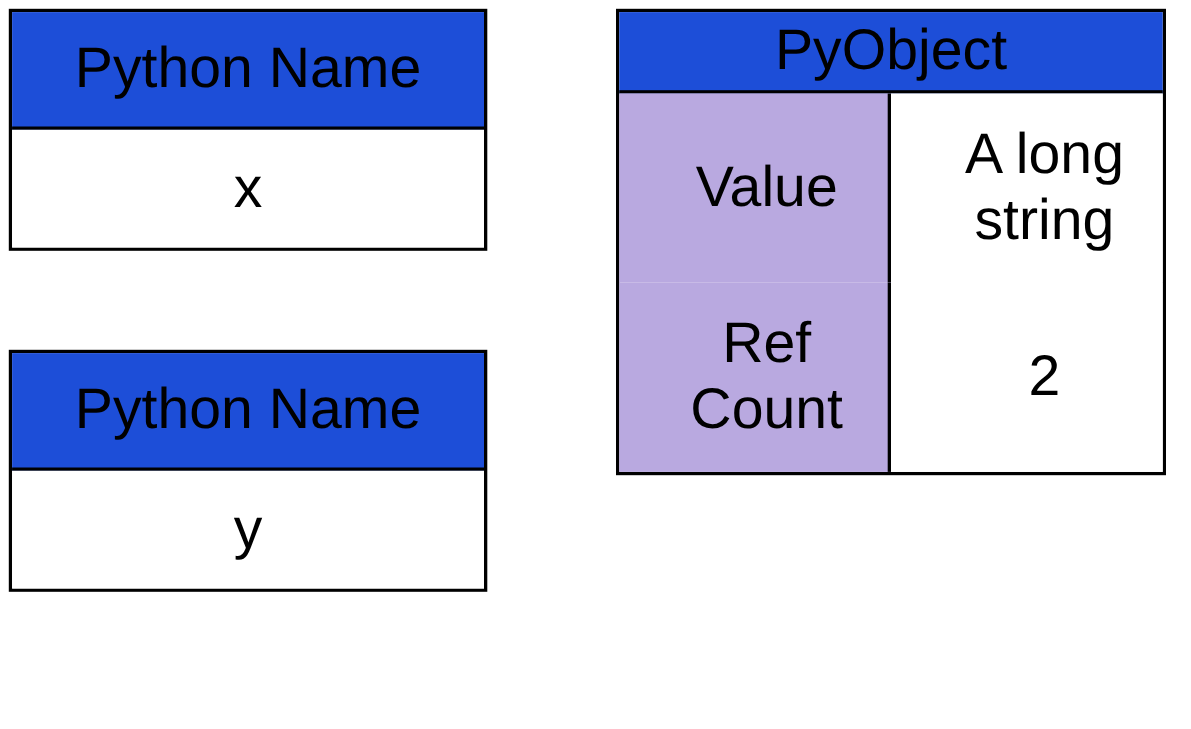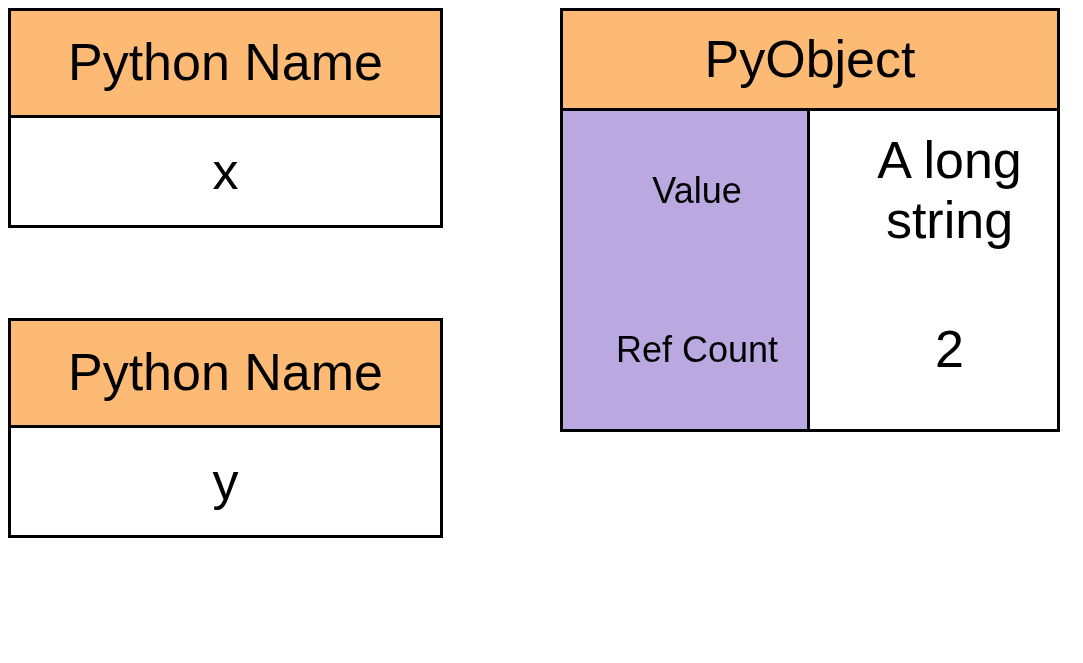--- a/index.html
+++ b/index.html
@@ -12,21 +12,21 @@
       background: white;
       width: 1083px;
       height: 663px;
       position: relative;
     }
     .box {
       position: absolute;
       border: 3px solid black;
     }
     .header-cell {
-      background: #fdba74;
+      background: #1d4ed8;
       display: flex;
       align-items: center;
       justify-content: center;
       font-size: 52px;
       text-align: center;
       line-height: 1.15;
     }
     .value-cell {
       background: white;
       display: flex;
@@ -34,21 +34,21 @@
       justify-content: center;
       font-size: 52px;
       text-align: center;
       line-height: 1.15;
     }
     .label-cell {
       background: #b9a9e0;
       display: flex;
       align-items: center;
       justify-content: center;
-      font-size: 36px;
+      font-size: 52px;
       text-align: center;
       line-height: 1.15;
       padding-left: 24px;
     }
     
     
     .name-x {
       left: 8px;
       top: 8px;
       width: 435px;
@@ -84,21 +84,21 @@
     
     .pyobject {
       left: 560px;
       top: 8px;
       width: 500px;
       height: 424px;
       display: flex;
       flex-direction: column;
     }
     .pyobject .header-cell {
-      height: 100px;
+      height: 74px;
       border-bottom: 3px solid black;
     }
     .pyobject-row {
       display: flex;
       flex: 1;
     }
     .pyobject-row:first-of-type {
       border-bottom: 3px solid black;
     }
     .pyobject-row .label-cell {

